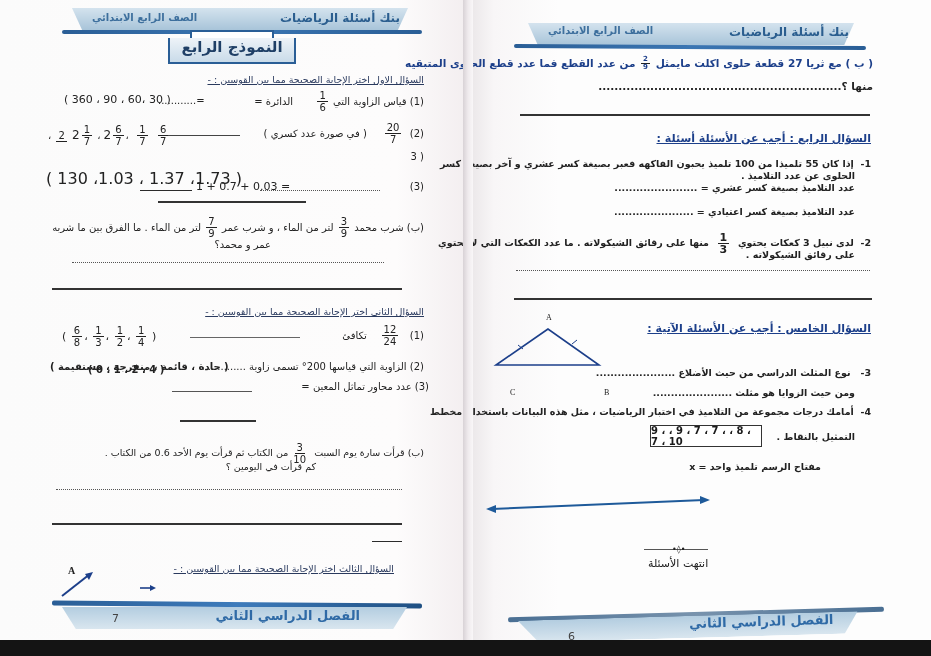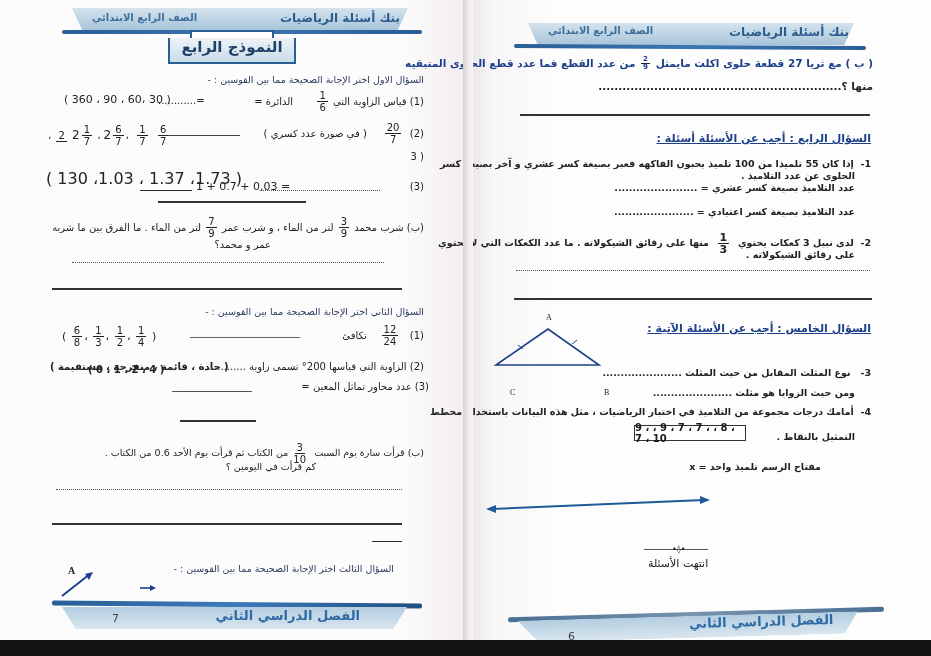--- a/index.html
+++ b/index.html
@@ -21,21 +21,21 @@
 
   .model-box{position:absolute;left:168px;top:38px;width:128px;height:26px;background:linear-gradient(180deg,#eef3f8,#c9dbe9);
      border:2px solid #2a5e96;border-top:none;display:flex;justify-content:center}
   .model-box .tab{position:absolute;top:-8px;left:20px;right:20px;height:8px;background:#fff;border:2px solid #2a5e96;border-bottom:none}
   .model-title{font-weight:bold;font-size:15px;color:#1f3f66}
 
   .t{position:absolute;font-size:10px;line-height:13px;white-space:nowrap;color:#222}
   .b{font-weight:bold}
   .blue{color:#1c3f8a}
   .sec-title{position:absolute;font-size:11px;font-weight:bold;color:#1c3f8a;text-decoration:underline;white-space:nowrap}
-  .q-head{position:absolute;font-size:9.5px;color:#2a3a5e;white-space:nowrap}
+  .q-head{position:absolute;font-size:9.5px;color:#2a3a5e;text-decoration:underline;white-space:nowrap}
   .rule{position:absolute;height:1px;background:#2b2b2b}
   .rule.thick{height:1.5px;background:#333}
   .dots{position:absolute;border-bottom:1px dotted #555;height:1px}
   .frac{display:inline-flex;flex-direction:column;align-items:center;vertical-align:middle;font-size:10px;line-height:11px;margin:0 2px}
   .frac .n{border-bottom:1px solid #222;padding:0 2px}
   .num{direction:ltr;unicode-bidi:embed}
   .ltr{direction:ltr}
   .box{position:absolute;border:1px solid #333;background:#fff;display:flex;align-items:center;justify-content:center;font-size:10px;font-weight:bold;direction:ltr}
   .footer{position:absolute;height:22px;background:linear-gradient(180deg,#b3cde0 0%,#d9e6ef 100%);
        clip-path:polygon(0 0,100% 0,96% 100%,4% 100%);}
@@ -243,29 +243,29 @@
     <svg width="465" height="644" style="left:0;top:0">
       <polygon points="82,329 30,365 133,365" fill="none" stroke="#1c3f8a" stroke-width="1.6"></polygon>
       <line x1="52" y1="345" x2="57" y2="349" stroke="#1c3f8a" stroke-width="1"></line>
       <line x1="106" y1="344" x2="111" y2="340" stroke="#1c3f8a" stroke-width="1"></line>
     </svg>
     <span class="t" style="left:80px;top:311px;font-family:'Liberation Serif',serif;font-size:8px">A</span>
     <span class="t" style="left:138px;top:386px;font-family:'Liberation Serif',serif;font-size:8px">B</span>
     <span class="t" style="left:44px;top:386px;font-family:'Liberation Serif',serif;font-size:8px">C</span>
 
     <div class="t b" style="right:60px;top:366px;font-size:9.5px">
-      <span class="num">-3</span>&nbsp;&nbsp;&nbsp;<span>نوع المثلث المقابل من حيث المثلث ......................</span>
+      <span class="num">-3</span>&nbsp;&nbsp;&nbsp;<span>نوع المثلث الدراسي من حيث الأضلاع ......................</span>
     </div>
     <span class="t b" style="right:76px;top:386px;font-size:9.5px">ومن حيث الزوايا هو مثلث ......................</span>
 
     <div class="t b blue" style="right:60px;top:405px;font-size:9.5px">
       <span class="num" style="color:#222">-4</span>&nbsp;&nbsp;<span style="color:#222">أمامك درجات مجموعة من التلاميذ في اختبار الرياضيات ، مثل هذه البيانات باستخدام مخطط</span>
     </div>
     <span class="t b" style="right:76px;top:430px;font-size:9.5px">التمثيل بالنقاط .</span>
-    <div class="box" style="left:168px;top:425px;width:112px;height:16px">9 ، ، 9 ، 7 ، 7 ، ، 8 ، 7 ، 10</div>
+    <div class="box" style="left:184px;top:425px;width:112px;height:22px">9 ، ، 9 ، 7 ، 7 ، ، 8 ، 7 ، 10</div>
     <span class="t b" style="right:110px;top:460px;font-size:9.5px">مفتاح الرسم تلميذ واحد = x</span>
 
     <svg width="465" height="644" style="left:0;top:0">
       <line x1="26" y1="509" x2="238" y2="500" stroke="#1e5a9a" stroke-width="2"></line>
       <polygon points="20,509 30,505 30,513" fill="#1e5a9a"></polygon>
       <polygon points="244,500 234,496 234,504" fill="#1e5a9a"></polygon>
     </svg>
 
     <div class="rule" style="left:178px;top:549px;width:64px;background:#555"></div>
     <span class="t" style="left:206px;top:543px;font-size:8px">•◊•</span>

